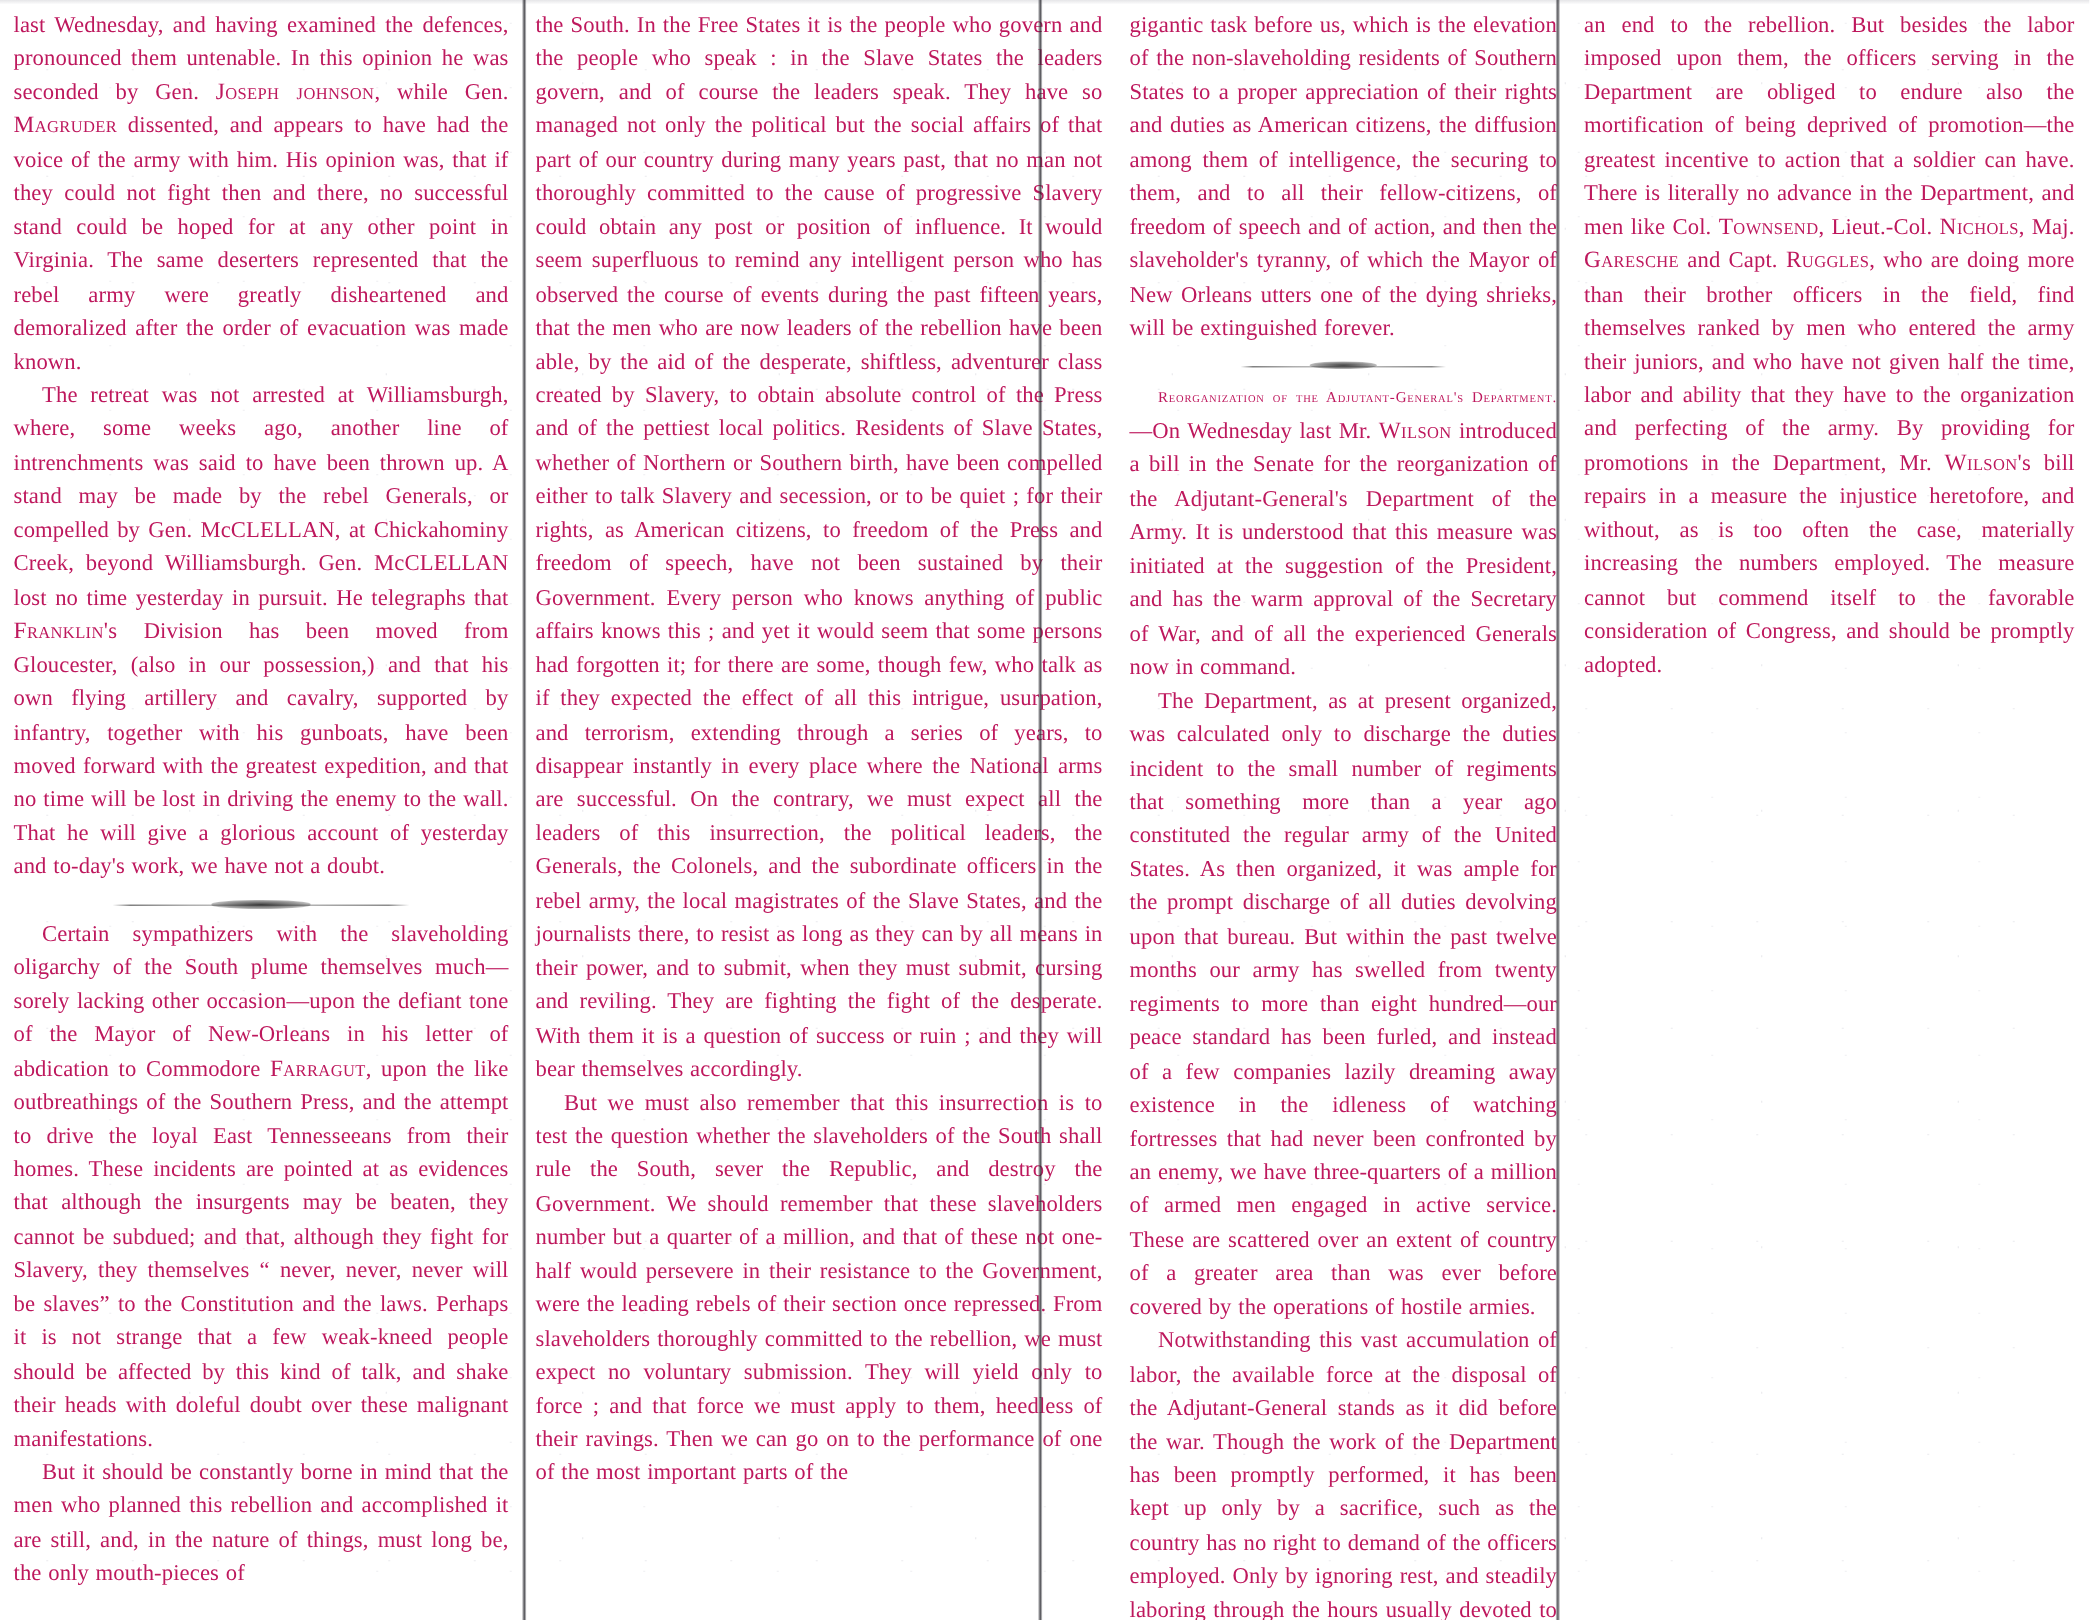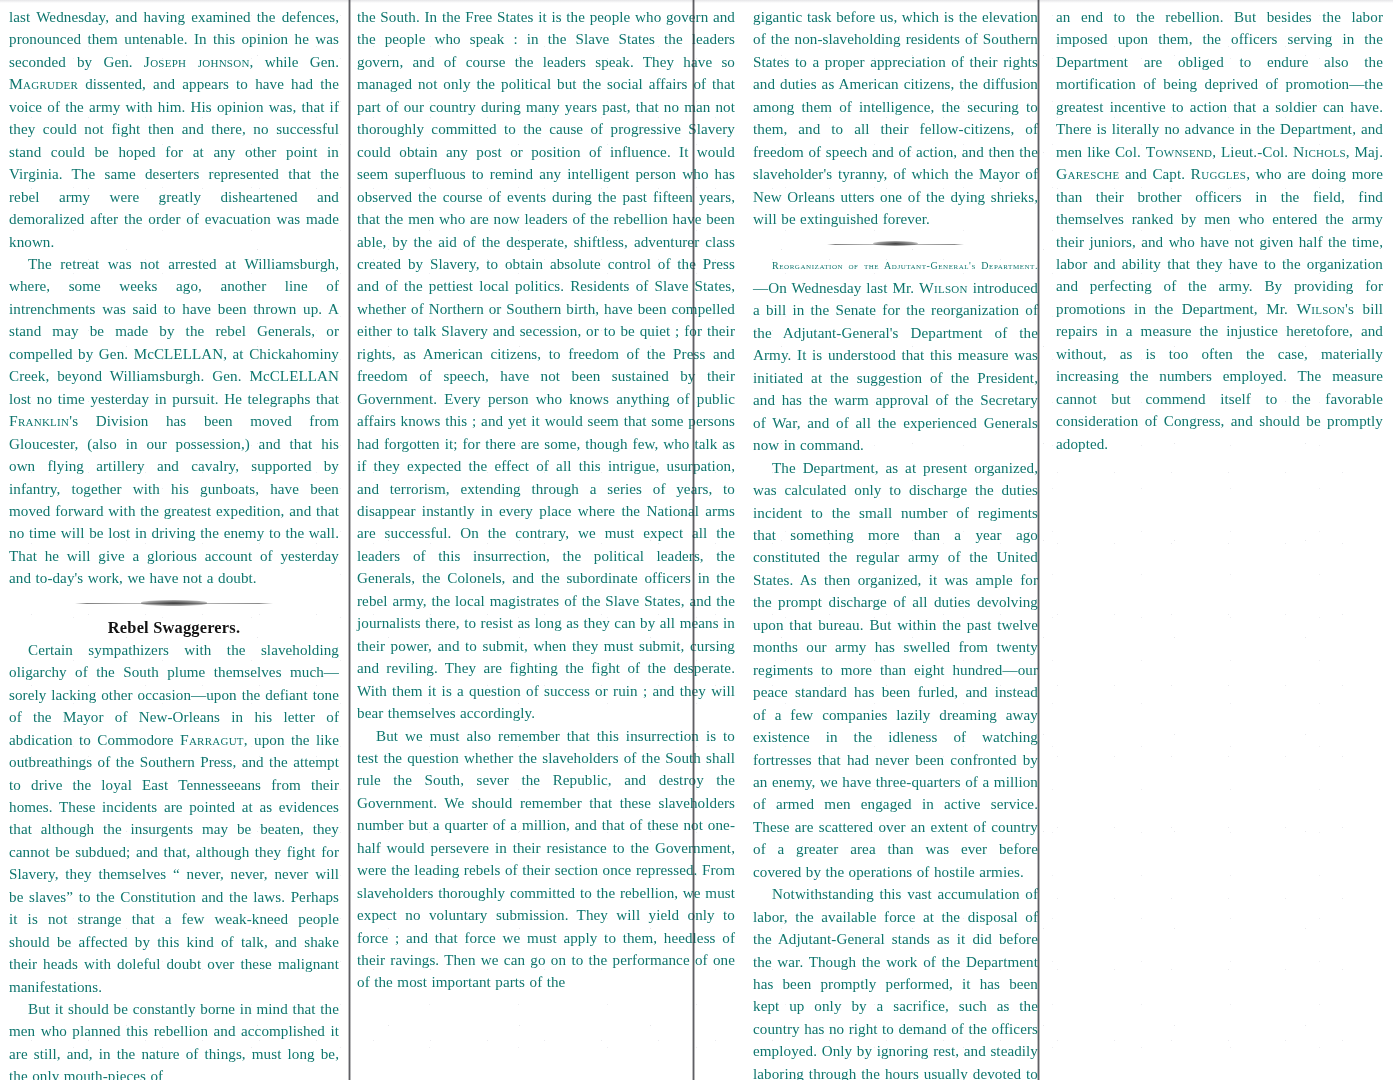--- a/index.html
+++ b/index.html
@@ -65,21 +65,21 @@
 
   p {
     margin: 0;
     text-align: justify;
     text-align-last: left;
     font-size: 15.1px;
     line-height: 22.45px;
     letter-spacing: .08px;
     word-spacing: .6px;
     hyphens: none;
-    color: #0f766e;
+    color: #be185d;
   }
   p.indent { text-indent: 19px; }
   p + p { margin-top: 0; }
 
   
   .sc {
     font-variant: small-caps;
     font-size: 15.6px;
     letter-spacing: .25px;
   }
@@ -155,21 +155,20 @@
 
   <div class="edge-top"></div>
 
   <div class="column col-1">
     <p>last Wednesday, and having examined the defences, pronounced them untenable. In this opinion he was seconded by Gen. <span class="sc">Joseph johnson</span>, while Gen. <span class="sc">Magruder</span> dissented, and appears to have had the voice of the army with him. His opinion was, that if they could not fight then and there, no successful stand could be hoped for at any other point in Virginia. The same deserters represented that the rebel army were greatly disheartened and demoralized after the order of evacuation was made known.</p>
 
     <p class="indent">The retreat was not arrested at Williamsburgh, where, some weeks ago, another line of intrenchments was said to have been thrown up. A stand may be made by the rebel Generals, or compelled by Gen. McCLELLAN, at Chickahominy Creek, beyond Williamsburgh. Gen. McCLELLAN lost no time yesterday in pursuit. He telegraphs that <span class="sc">Franklin'</span>s Division has been moved from Gloucester, (also in our possession,) and that his own flying artillery and cavalry, supported by infantry, together with his gunboats, have been moved forward with the greatest expedition, and that no time will be lost in driving the enemy to the wall. That he will give a glorious account of yesterday and to-day's work, we have not a doubt.</p>
 
     <div class="dinkus"></div>
 
-    <h2 class="headline">Rebel Swaggerers.</h2>
 
     <p class="indent">Certain sympathizers with the slaveholding oligarchy of the South plume themselves much—sorely lacking other occasion—upon the defiant tone of the Mayor of New-Orleans in his letter of abdication to Commodore <span class="sc">Farragut</span>, upon the like outbreathings of the Southern Press, and the attempt to drive the loyal East Tennesseeans from their homes. These incidents are pointed at as evidences that although the insurgents may be beaten, they cannot be subdued; and that, although they fight for Slavery, they themselves “ never, never, never will be slaves” to the Constitution and the laws. Perhaps it is not strange that a few weak-kneed people should be affected by this kind of talk, and shake their heads with doleful doubt over these malignant manifestations.</p>
 
     <p class="indent">But it should be constantly borne in mind that the men who planned this rebellion and accomplished it are still, and, in the nature of things, must long be, the only mouth-pieces of</p>
   </div>
 
   <div class="col-rule rule-a"></div>
 
   <div class="column col-2">
     <p>the South. In the Free States it is the people who govern and the people who speak : in the Slave States the leaders govern, and of course the leaders speak. They have so managed not only the political but the social affairs of that part of our country during many years past, that no man not thoroughly committed to the cause of progressive Slavery could obtain any post or position of influence. It would seem superfluous to remind any intelligent person who has observed the course of events during the past fifteen years, that the men who are now leaders of the rebellion have been able, by the aid of the desperate, shiftless, adventurer class created by Slavery, to obtain absolute control of the Press and of the pettiest local politics. Residents of Slave States, whether of Northern or Southern birth, have been compelled either to talk Slavery and secession, or to be quiet ; for their rights, as American citizens, to freedom of the Press and freedom of speech, have not been sustained by their Government. Every person who knows anything of public affairs knows this ; and yet it would seem that some persons had forgotten it; for there are some, though few, who talk as if they expected the effect of all this intrigue, usurpation, and terrorism, extending through a series of years, to disappear instantly in every place where the National arms are successful. On the contrary, we must expect all the leaders of this insurrection, the political leaders, the Generals, the Colonels, and the subordinate officers in the rebel army, the local magistrates of the Slave States, and the journalists there, to resist as long as they can by all means in their power, and to submit, when they must submit, cursing and reviling. They are fighting the fight of the desperate. With them it is a question of success or ruin ; and they will bear themselves accordingly.</p>

